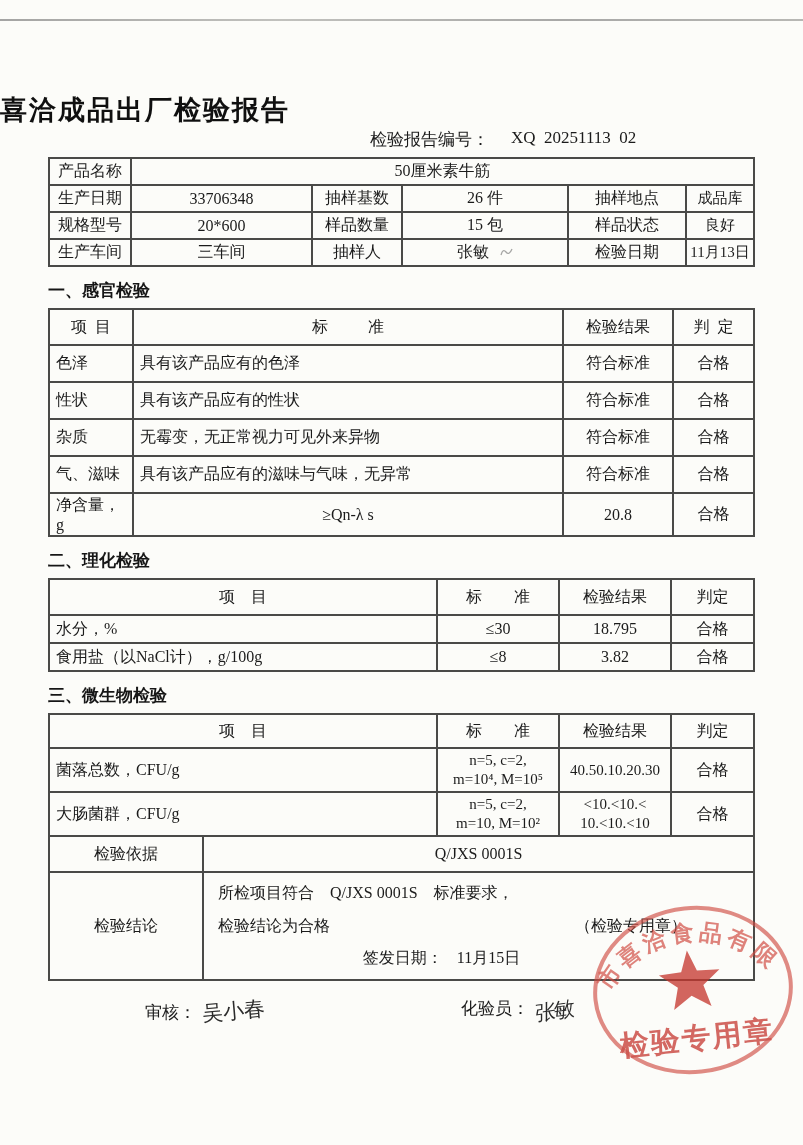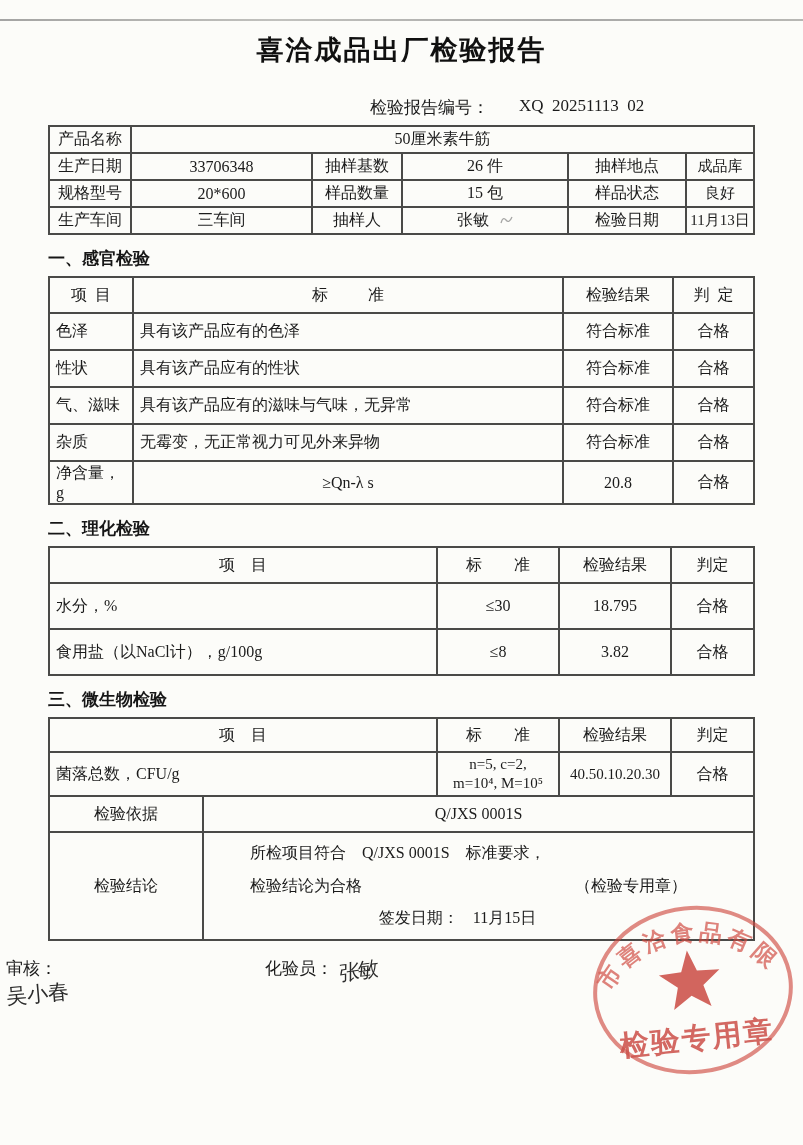--- a/index.html
+++ b/index.html
@@ -4,58 +4,58 @@
 <style>
   * { margin:0; padding:0; box-sizing:border-box; }
   html,body { background:#d9d9d5; }
   .page {
     width:803px; height:1145px; margin:0 auto; position:relative;
     background:#fcfcf9; color:#1b1b1b; overflow:hidden;
     font-family:"Liberation Serif","DejaVu Serif",serif;
   }
   .scan-line { position:absolute; top:19px; left:0; width:803px; height:2px;
     background:linear-gradient(90deg,#6a6a6a,#9a9a96 35%,#707070 70%,#8a8a86); opacity:.6; }
-  .title { text-align:center; padding-top:32px; font-size:27px; font-weight:bold;
+  .title { text-align:left; padding-top:92px; font-size:27px; font-weight:bold;
     letter-spacing:2px; color:#101010; }
-  .report-no { margin-top:28px; padding-left:370px; font-size:17px; display:flex; gap:30px; }
+  .report-no { padding-left:370px; font-size:17px; display:flex; gap:22px; }
   .pre { white-space:pre; }
 
   table.tbl { border-collapse:collapse; margin-left:48px; width:705px;
     table-layout:fixed; font-size:16px; margin-top:6px; }
   .tbl td, .tbl th { border:2px solid #4a4a48; padding:1px 6px; font-weight:normal;
     vertical-align:middle; overflow:hidden; }
   .center { text-align:center; }
   .left { text-align:left; }
 
   .info td { height:27px; text-align:center; }
   .info td.small { font-size:15px; padding:1px 2px; }
 
   .section-title { margin:12px 0 5px 48px; font-size:17px; font-weight:bold; color:#161616; }
 
   .sensory th { height:36px; text-align:center; }
   .sensory td { height:37px; }
 
   .phys th { height:36px; text-align:center; }
-  .phys td { height:46px; }
+  .phys td { height:28px; }
 
   .micro th { height:34px; text-align:center; }
   .micro td { height:44px; }
   .two-line span { display:block; text-align:center; font-size:15px; line-height:1.3; }
   .res-cell { font-size:15px; padding:1px 2px; }
 
   .basis td { height:36px; }
   .concl td.content { height:108px; padding:10px 14px; }
-  .concl-flex { display:flex; flex-direction:column; justify-content:space-between; height:100%;margin-left:32px; }
+  .concl-flex { display:flex; flex-direction:column; justify-content:space-between; height:100%; }
   .concl-line2 { display:flex; }
   .seal-note { margin-left:auto; margin-right:52px; }
   .concl-line3 { text-align:center; padding-right:74px; }
   .concl-line3 .pre { padding-left:10px; }
 
   .footer { margin-top:16px; display:flex; font-size:17px; align-items:flex-start; }
-  .sig1 { display:flex; align-items:baseline;flex-direction:column; }
+  .sig1 { margin-left:145px; display:flex; align-items:baseline; }
   .sig2 { margin-left:196px; display:flex; align-items:flex-start; }
   .handwrite { display:inline-block; font-family:"DejaVu Sans",sans-serif;
     font-size:21px; margin-left:6px; color:#2b2b2b; transform:rotate(-5deg); }
   .handwrite.messy { transform:rotate(-8deg) skewX(-8deg); letter-spacing:-2px; }
 
   .squiggle { display:inline-block; margin-left:10px; vertical-align:middle; opacity:.65; }
 
   .stamp { position:absolute; left:586px; top:896px; width:215px; height:190px;
     opacity:.85; pointer-events:none; }
 </style>
@@ -139,28 +139,28 @@
       <td class="center">符合标准</td>
       <td class="center">合格</td>
     </tr>
     <tr>
       <td class="left">性状</td>
       <td class="left">具有该产品应有的性状</td>
       <td class="center">符合标准</td>
       <td class="center">合格</td>
     </tr>
     <tr>
+      <td class="left">杂质</td>
+      <td class="left">无霉变，无正常视力可见外来异物</td>
+      <td class="center">符合标准</td>
+      <td class="center">合格</td>
+    </tr>
+    <tr>
       <td class="left">气、滋味</td>
       <td class="left">具有该产品应有的滋味与气味，无异常</td>
-      <td class="center">符合标准</td>
-      <td class="center">合格</td>
-    </tr>
-    <tr>
-      <td class="left">杂质</td>
-      <td class="left">无霉变，无正常视力可见外来异物</td>
       <td class="center">符合标准</td>
       <td class="center">合格</td>
     </tr>
     <tr>
       <td class="left">净含量，g</td>
       <td class="center">≥Qn-λ s</td>
       <td class="center">20.8</td>
       <td class="center">合格</td>
     </tr>
   </tbody>
@@ -213,20 +213,32 @@
       <th>检验结果</th>
       <th>判定</th>
     </tr>
     <tr>
       <td class="left">菌落总数，CFU/g</td>
       <td class="two-line">
         <span>n=5, c=2,</span>
         <span>m=10⁴, M=10⁵</span>
       </td>
       <td class="center res-cell">40.50.10.20.30</td>
+      <td class="center">合格</td>
+    </tr>
+    <tr>
+      <td class="left">大肠菌群，CFU/g</td>
+      <td class="two-line">
+        <span>n=5, c=2,</span>
+        <span>m=10, M=10²</span>
+      </td>
+      <td class="two-line res-cell">
+        <span>&lt;10.&lt;10.&lt;</span>
+        <span>10.&lt;10.&lt;10</span>
+      </td>
       <td class="center">合格</td>
     </tr>
   </tbody>
     </table>
 
   <table class="tbl basis" style="margin-top:-2px">
     <colgroup>
         <col style="width:154px">
         <col style="width:551px">
       </colgroup>

